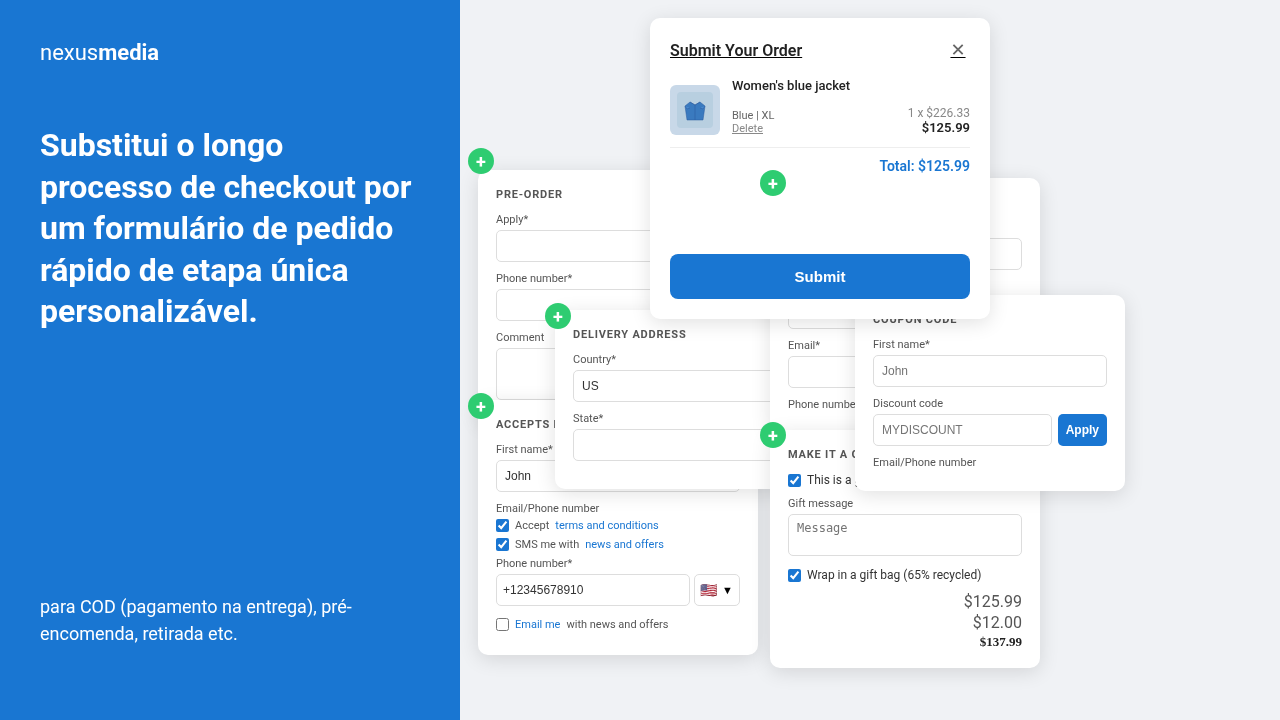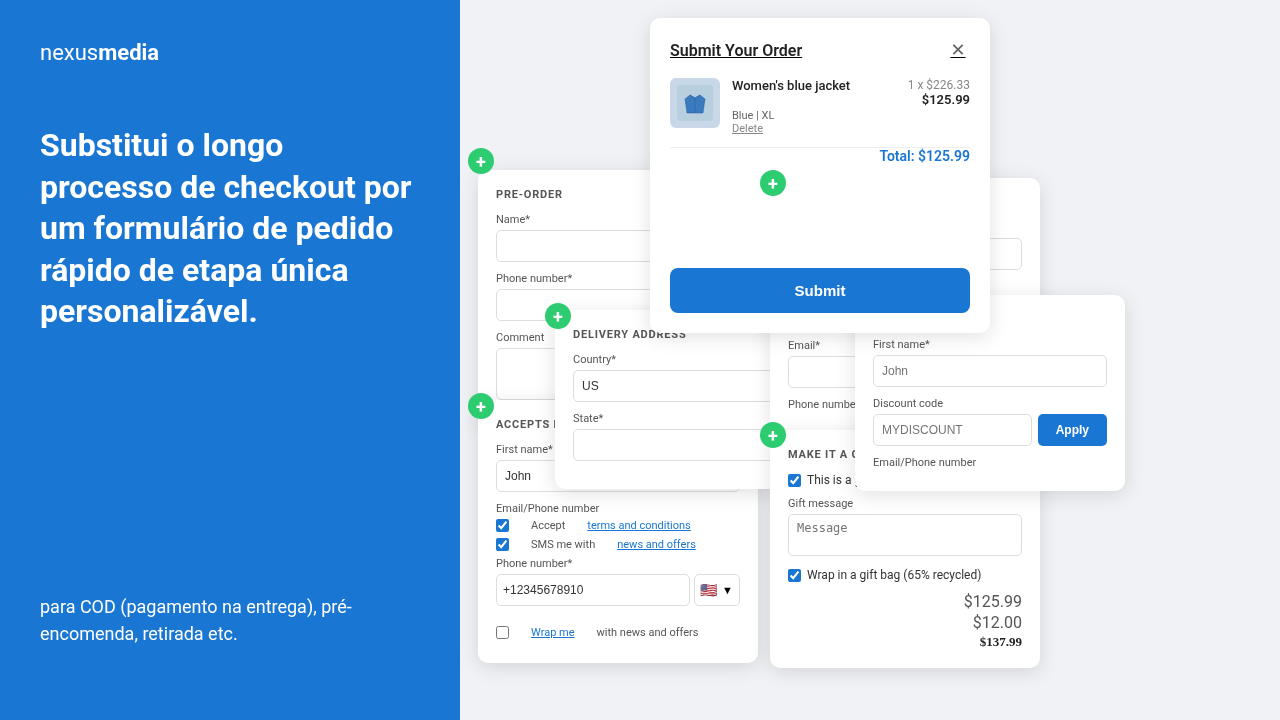--- a/index.html
+++ b/index.html
@@ -87,21 +87,21 @@
       background: none;
       cursor: pointer;
       color: #666;
       font-size: 18px;
       display: flex;
       align-items: center;
       justify-content: center;
     }
     .product-row {
       display: flex;
-      align-items: flex-start;
+      align-items: flex-end;
       gap: 12px;
       margin-bottom: 12px;
     }
     .product-img {
       width: 50px;
       height: 50px;
       background: #c8d8e8;
       border-radius: 6px;
       display: flex;
       align-items: center;
@@ -140,20 +140,21 @@
       font-size: 13px;
       font-weight: 600;
       color: #222;
     }
     .total-row {
       text-align: right;
       font-size: 14px;
       color: #1976d2;
       font-weight: 600;
       border-top: 1px solid #eee;
+      padding-top: 10px;
     }
     .submit-btn {
       width: 100%;
       padding: 14px;
       background: #1976d2;
       color: white;
       border: none;
       border-radius: 8px;
       font-size: 15px;
       font-weight: 600;
@@ -275,31 +276,30 @@
       width: 280px;
       z-index: 5;
     }
     .marketing-plus {
       top: 393px;
       left: 8px;
     }
     .checkbox-row {
       display: flex;
       align-items: flex-start;
-      gap: 22px;
+      gap: 6px;
       margin-bottom: 6px;
       font-size: 11px;
       color: #555;
     }
     .checkbox-row input[type="checkbox"] {
       accent-color: #1976d2;
     }
     .link-text {
       color: #1976d2;
-      text-decoration: underline;
       cursor: pointer;
     }
     .phone-input-row {
       display: flex;
       gap: 4px;
     }
     .flag-select {
       display: flex;
       align-items: center;
       border: 1px solid #ddd;
@@ -330,21 +330,21 @@
       top: 295px;
       left: 395px;
       width: 270px;
       z-index: 8;
     }
     .apply-btn {
       background: #1976d2;
       color: white;
       border: none;
       border-radius: 5px;
-      padding: 6px 18px;
+      padding: 6px 8px;
       font-size: 12px;
       font-weight: 600;
       cursor: pointer;
       height: 32px;
     }
     .coupon-input-row {
       display: flex;
       gap: 6px;
     }
     .coupon-input-row .form-input {
@@ -432,27 +432,27 @@
         <div class="product-name">Women's blue jacket</div>
         <div class="product-variant">Blue | XL</div>
         <div class="product-delete">Delete</div>
       </div>
       <div style="text-align:right;flex-shrink:0;">
         <div class="product-qty">1 x $226.33</div>
         <div class="product-price">$125.99</div>
       </div>
     </div>
     <div class="total-row">Total: $125.99</div>
-    <button class="submit-btn" style="margin-top:104px;">Submit</button>
+    <button class="submit-btn" style="margin-top:80px;">Submit</button>
   </div>
 
   <div class="card-plus preorder-plus">+</div>
   <div class="form-card preorder-card">
     <div class="card-section-title">PRE-ORDER</div>
-    <label class="form-label">Name*</label>
+    <label class="form-label">Apply*</label>
     <input class="form-input" type="text" style="">
     <label class="form-label">Phone number*</label>
     <input class="form-input" type="text" style="">
     <label class="form-label">Comment</label>
     <textarea class="form-textarea" style=""></textarea>
   </div>
 
   <div class="card-plus delivery-plus">+</div>
   <div class="form-card delivery-card">
     <div class="card-section-title">DELIVERY ADDRESS</div>
@@ -478,29 +478,29 @@
       <span>Accept</span>
       <span class="link-text">terms and conditions</span>
     </div>
     <div class="checkbox-row">
       <input type="checkbox" checked="" style="">
       <span>SMS me with</span>
       <span class="link-text">news and offers</span>
     </div>
     <label class="form-label">Phone number*</label>
     <div class="phone-input-row">
-      <input class="form-input" type="text" value="+12345678910" style="flex: 1 1 0%; margin-bottom: 12px; padding-left: 6px;">
+      <input class="form-input" type="text" value="+12345678910" style="flex: 1 1 0%; margin-bottom: 4px; padding-left: 6px;">
       <div class="flag-select">
         <span class="flag">🇺🇸</span>
         <span>▼</span>
       </div>
     </div>
     <div class="checkbox-row" style="margin-top:8px;">
       <input type="checkbox" style="">
-      <span class="link-text">Wrap me</span>
+      <span class="link-text">Email me</span>
       <span>with news and offers</span>
     </div>
   </div>
 
   <div class="card-plus info-plus">+</div>
   <div class="form-card info-card">
     <div class="card-section-title">YOUR INFORMATIONS</div>
     <label class="form-label">First name*</label>
     <input class="form-input" type="text" style="">
     <label class="form-label">Last name*</label>

